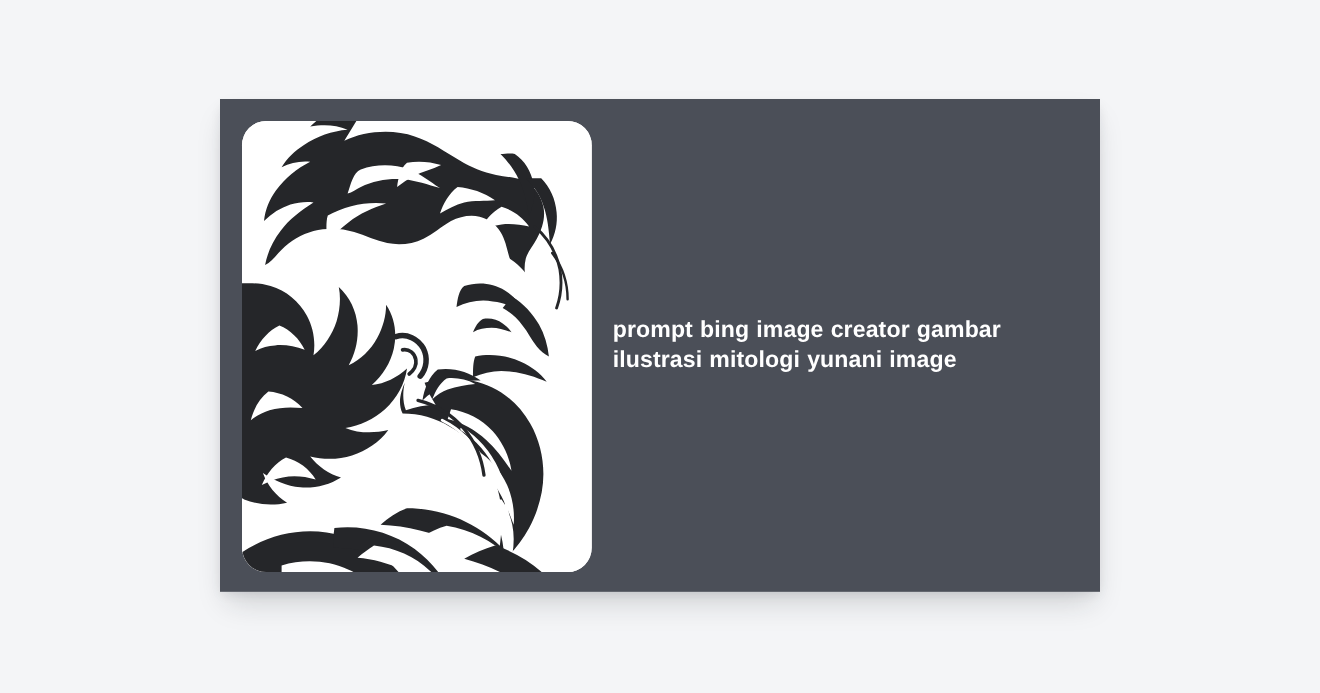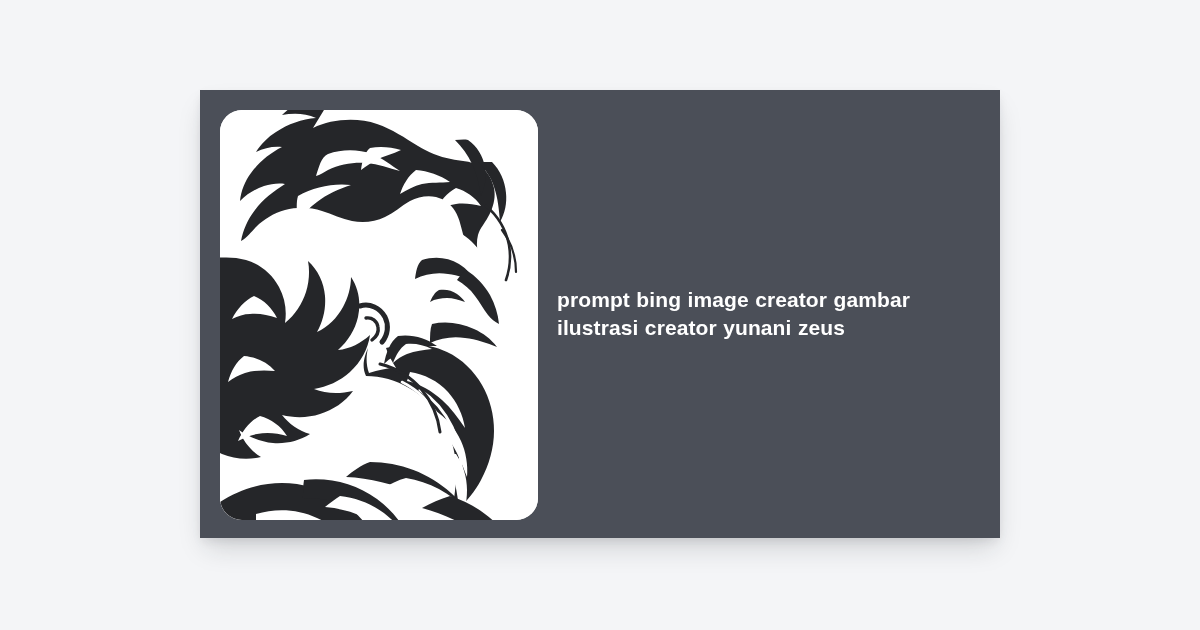--- a/index.html
+++ b/index.html
@@ -140,16 +140,16 @@
         <path d="M230 386c26 8 48 25 63 48 9 13 15 28 18 43-16-21-34-41-56-55-16-11-34-19-53-24 9-5 18-9 28-12z"></path>
 
         <path d="M244 424c13 10 23 24 29 39 3 8 5 16 6 25-46 0-92 0-138 0 8-17 21-32 37-43 20-14 43-21 66-21z"></path>
         <path fill="#ffffff" d="M248 446c12 8 21 19 27 32-13-8-27-15-42-19-13-3-26-5-39-4 16-7 35-11 54-9z"></path>
 
       </g>
     </svg>
   </div>
 
   <div class="caption">
-    <div class="caption-title">prompt bing image creator gambar ilustrasi creator yunani zeus</div>
+    <div class="caption-title">prompt bing image creator gambar ilustrasi mitologi yunani image</div>
   </div>
 
 </div>
 
 </body></html>

